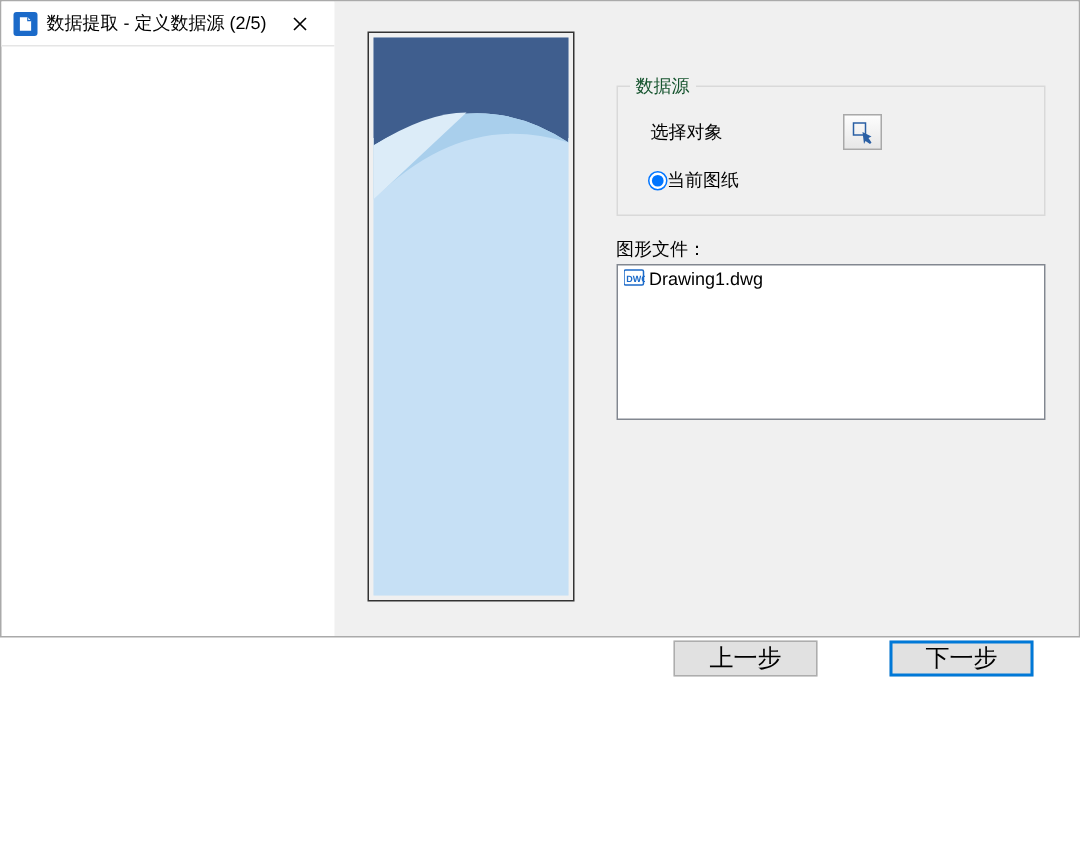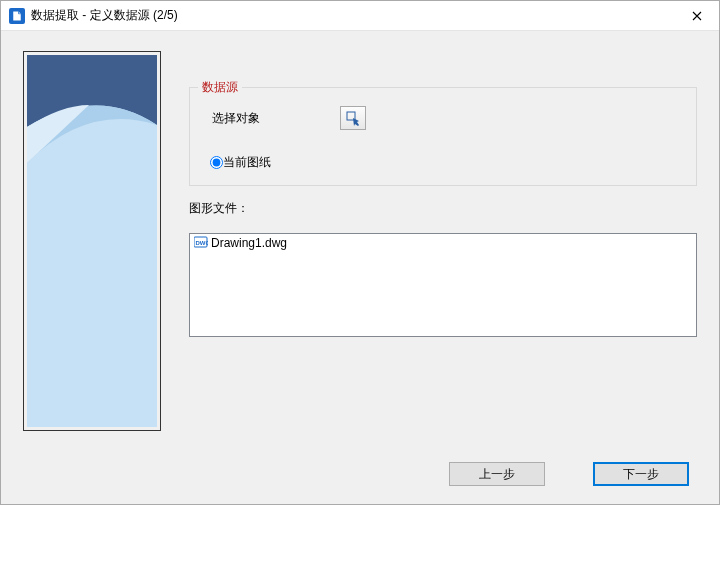--- a/index.html
+++ b/index.html
@@ -6,25 +6,25 @@
 body {
   font-family: "Microsoft YaHei", "Segoe UI", Tahoma, sans-serif;
   font-size: 12px;
   background: #fff;
   width: 720px;
   height: 569px;
   overflow: hidden;
 }
 .window {
   width: 720px;
-  height: 505px;
+  height: 425px;
   border: 1px solid #aaa;
   background: #fff;
   display: flex;
-  flex-direction: column;
+  flex-direction: row;
 }
 .titlebar {
   height: 30px;
   display: flex;
   align-items: center;
   padding: 0 0 0 8px;
   background: #fff;
   border-bottom: 1px solid #e5e5e5;
 }
 .titlebar .app-icon {
@@ -78,43 +78,43 @@
   position: relative;
   padding: 18px 18px 14px 18px;
   margin-bottom: 14px;
 }
 .groupbox .legend {
   position: absolute;
   top: -9px; left: 8px;
   padding: 0 4px;
   background: #f0f0f0;
   font-size: 12px;
-  color: #b91c1c;
+  color: #14532d;
 }
 .row1 {
   display: flex;
   align-items: center;
   gap: 80px;
-  margin-bottom: 24px;
+  margin-bottom: 12px;
   padding-left: 4px;
 }
 .row1 .lbl { font-size: 12px; }
 .select-btn {
   width: 26px; height: 24px;
   background: linear-gradient(#fdfdfd,#e7e7e7);
   border: 1px solid #a9a9a9;
   display: flex; align-items: center; justify-content: center;
   cursor: pointer;
 }
 .radio-row {
   display: flex; align-items: center; gap: 0;
   padding-left: 2px;
 }
 .radio-row input { margin: 0; }
-.files-label { font-size: 12px; margin-bottom: 16px; display: block; }
+.files-label { font-size: 12px; margin-bottom: 1px; display: block; }
 .files-list {
   background: #fff;
   border: 1px solid #828790;
   height: 104px;
   padding: 2px 4px;
   overflow: auto;
 }
 .file-item {
   display: flex; align-items: flex-start; gap: 3px;
   height: 16px;
@@ -128,21 +128,21 @@
   display: flex;
   justify-content: flex-end;
   gap: 48px;
   padding-right: 8px;
   padding-top: 26px;
 }
 .btn {
   width: 96px; height: 24px;
   background: #e1e1e1;
   border: 1px solid #adadad;
-  font-size: 12px;
+  font-size: 16px;
   font-family: inherit;
   cursor: pointer;
   text-align: center;
 }
 .btn.default {
   border: 1px solid #0078d7;
   outline: 1px solid #0078d7;
   outline-offset: -2px;
 }
 </style>

